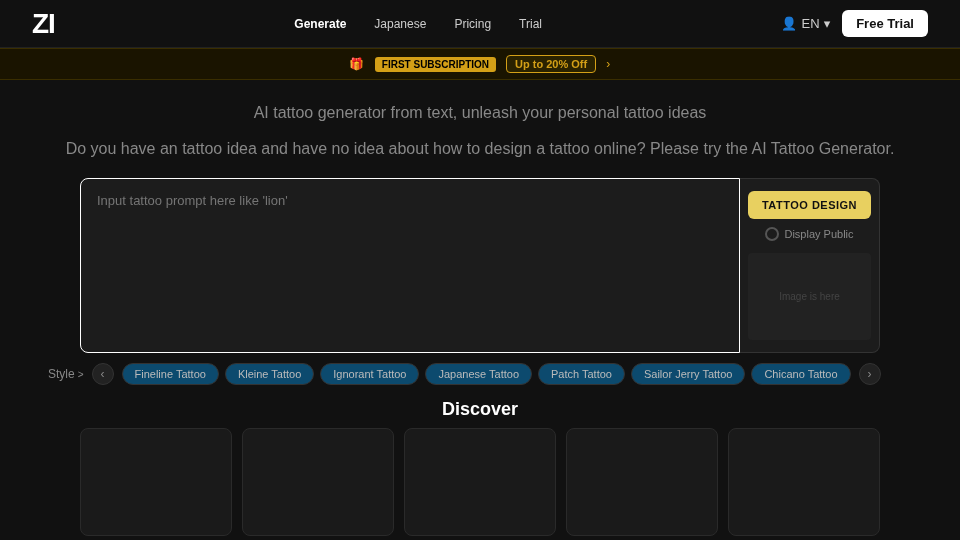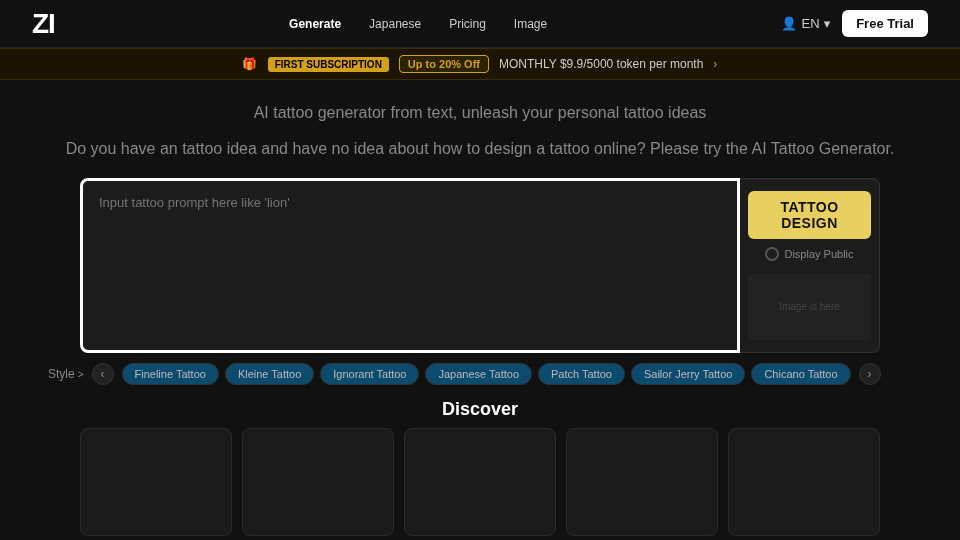--- a/index.html
+++ b/index.html
@@ -128,21 +128,21 @@
     
     .main-area {
       display: flex;
       gap: 0;
       padding: 0 80px;
       height: 175px;
     }
     .prompt-box {
       flex: 1;
       background: #1c1c1c;
-      border: 3px solid #ffffff;
+      border: 1px solid #ffffff;
       border-radius: 8px 0 0 8px;
       padding: 14px 16px;
       position: relative;
     }
     .prompt-box textarea {
       width: 100%;
       height: 100%;
       background: transparent;
       border: none;
       outline: none;
@@ -161,22 +161,22 @@
       flex-direction: column;
       align-items: center;
       padding: 12px 8px;
       gap: 8px;
     }
     .tattoo-design-btn {
       background: #e8d060;
       color: #111;
       border: none;
       border-radius: 6px;
-      padding: 8px 24px;
-      font-size: 14px;
+      padding: 8px 12px;
+      font-size: 11px;
       font-weight: 700;
       letter-spacing: 0.5px;
       cursor: pointer;
       width: 100%;
       text-align: center;
     }
     .display-public {
       display: flex;
       align-items: center;
       gap: 5px;
@@ -279,37 +279,36 @@
   </style>
 </head>
 <body>
 
 <nav>
   <div class="nav-logo">ZI</div>
   <div class="nav-links">
     <a class="nav-link active">Generate</a>
     <a class="nav-link">Japanese</a>
     <a class="nav-link">Pricing</a>
-    <a class="nav-link">Image</a>
+    <a class="nav-link">Trial</a>
   </div>
   <div class="nav-right">
     <button class="lang-btn">
       <span>👤</span>
       <span>EN</span>
       <span>▾</span>
     </button>
     <button class="free-trial-btn">Free Trial</button>
   </div>
 </nav>
 
 <div class="banner">
   <span>🎁</span>
   <span class="banner-badge">FIRST SUBSCRIPTION</span>
   <span class="banner-off">Up to 20% Off</span>
-  <span class="banner-text">MONTHLY $9.9/5000 token per month</span>
   <span class="banner-arrow">›</span>
 </div>
 
 <div class="hero">
   <p>AI tattoo generator from text, unleash your personal tattoo ideas</p>
   <p class="hero-question">Do you have an tattoo idea and have no idea about how to design a tattoo online? Please try the AI Tattoo Generator.</p>
 </div>
 
 <div class="main-area">
   <div class="prompt-box">

